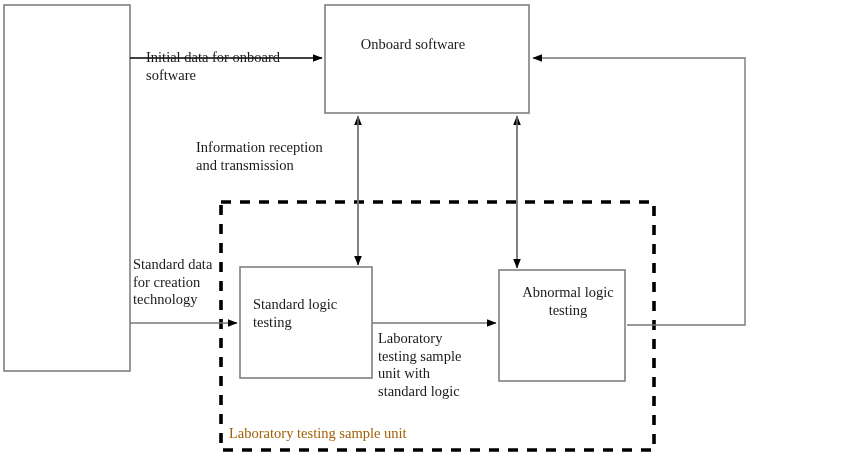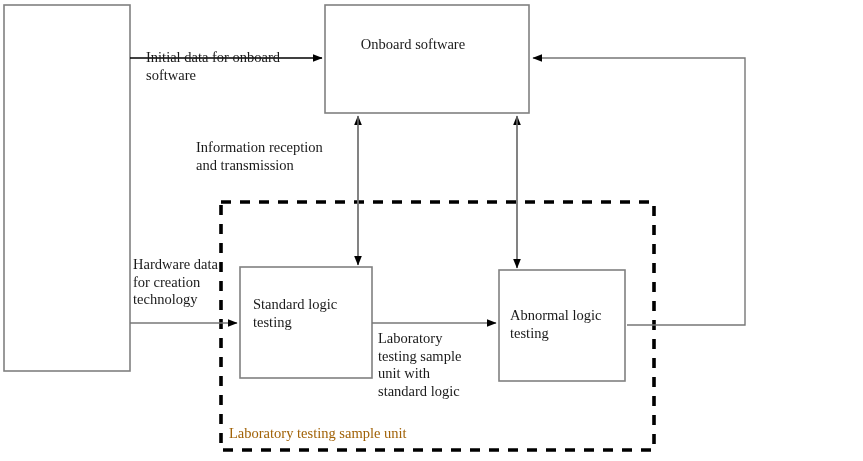--- a/index.html
+++ b/index.html
@@ -78,34 +78,34 @@
       <path d="M372,323 L496,323" fill="none" stroke="#777" stroke-width="1.4" marker-end="url(#ah)"></path>
     </g>
   </svg>
 
 
   <div class="node-label" style="left:325px;top:36px;width:176px;text-align:center;">Onboard software</div>
 
   <div class="node-label" style="left:253px;top:296px;width:120px;">Standard logic
 testing</div>
 
-  <div class="node-label" style="left:510px;top:307px;width:116px;">Abnormal logic
+  <div class="node-label" style="left:510px;top:284px;width:116px;text-align:center;">Abnormal logic
 testing</div>
 
   <div class="container-label" style="left:229px;top:425px;">Laboratory testing sample unit</div>
 
   <div class="edge-label" style="left:146px;top:13px;width:190px;margin-top:36px;">Initial data for onboard
 software</div>
 
   <div class="edge-label" style="left:196px;top:139px;width:170px;">Information reception
 and transmission</div>
 
 
 
-  <div class="edge-label" style="left:133px;top:256px;width:100px;">Hardware data
+  <div class="edge-label" style="left:133px;top:256px;width:100px;">Standard data
 for creation
 technology</div>
 
   <div class="edge-label" style="left:378px;top:330px;width:115px;">Laboratory
 testing sample
 unit with
 standard logic</div>
 
 </div>
 

